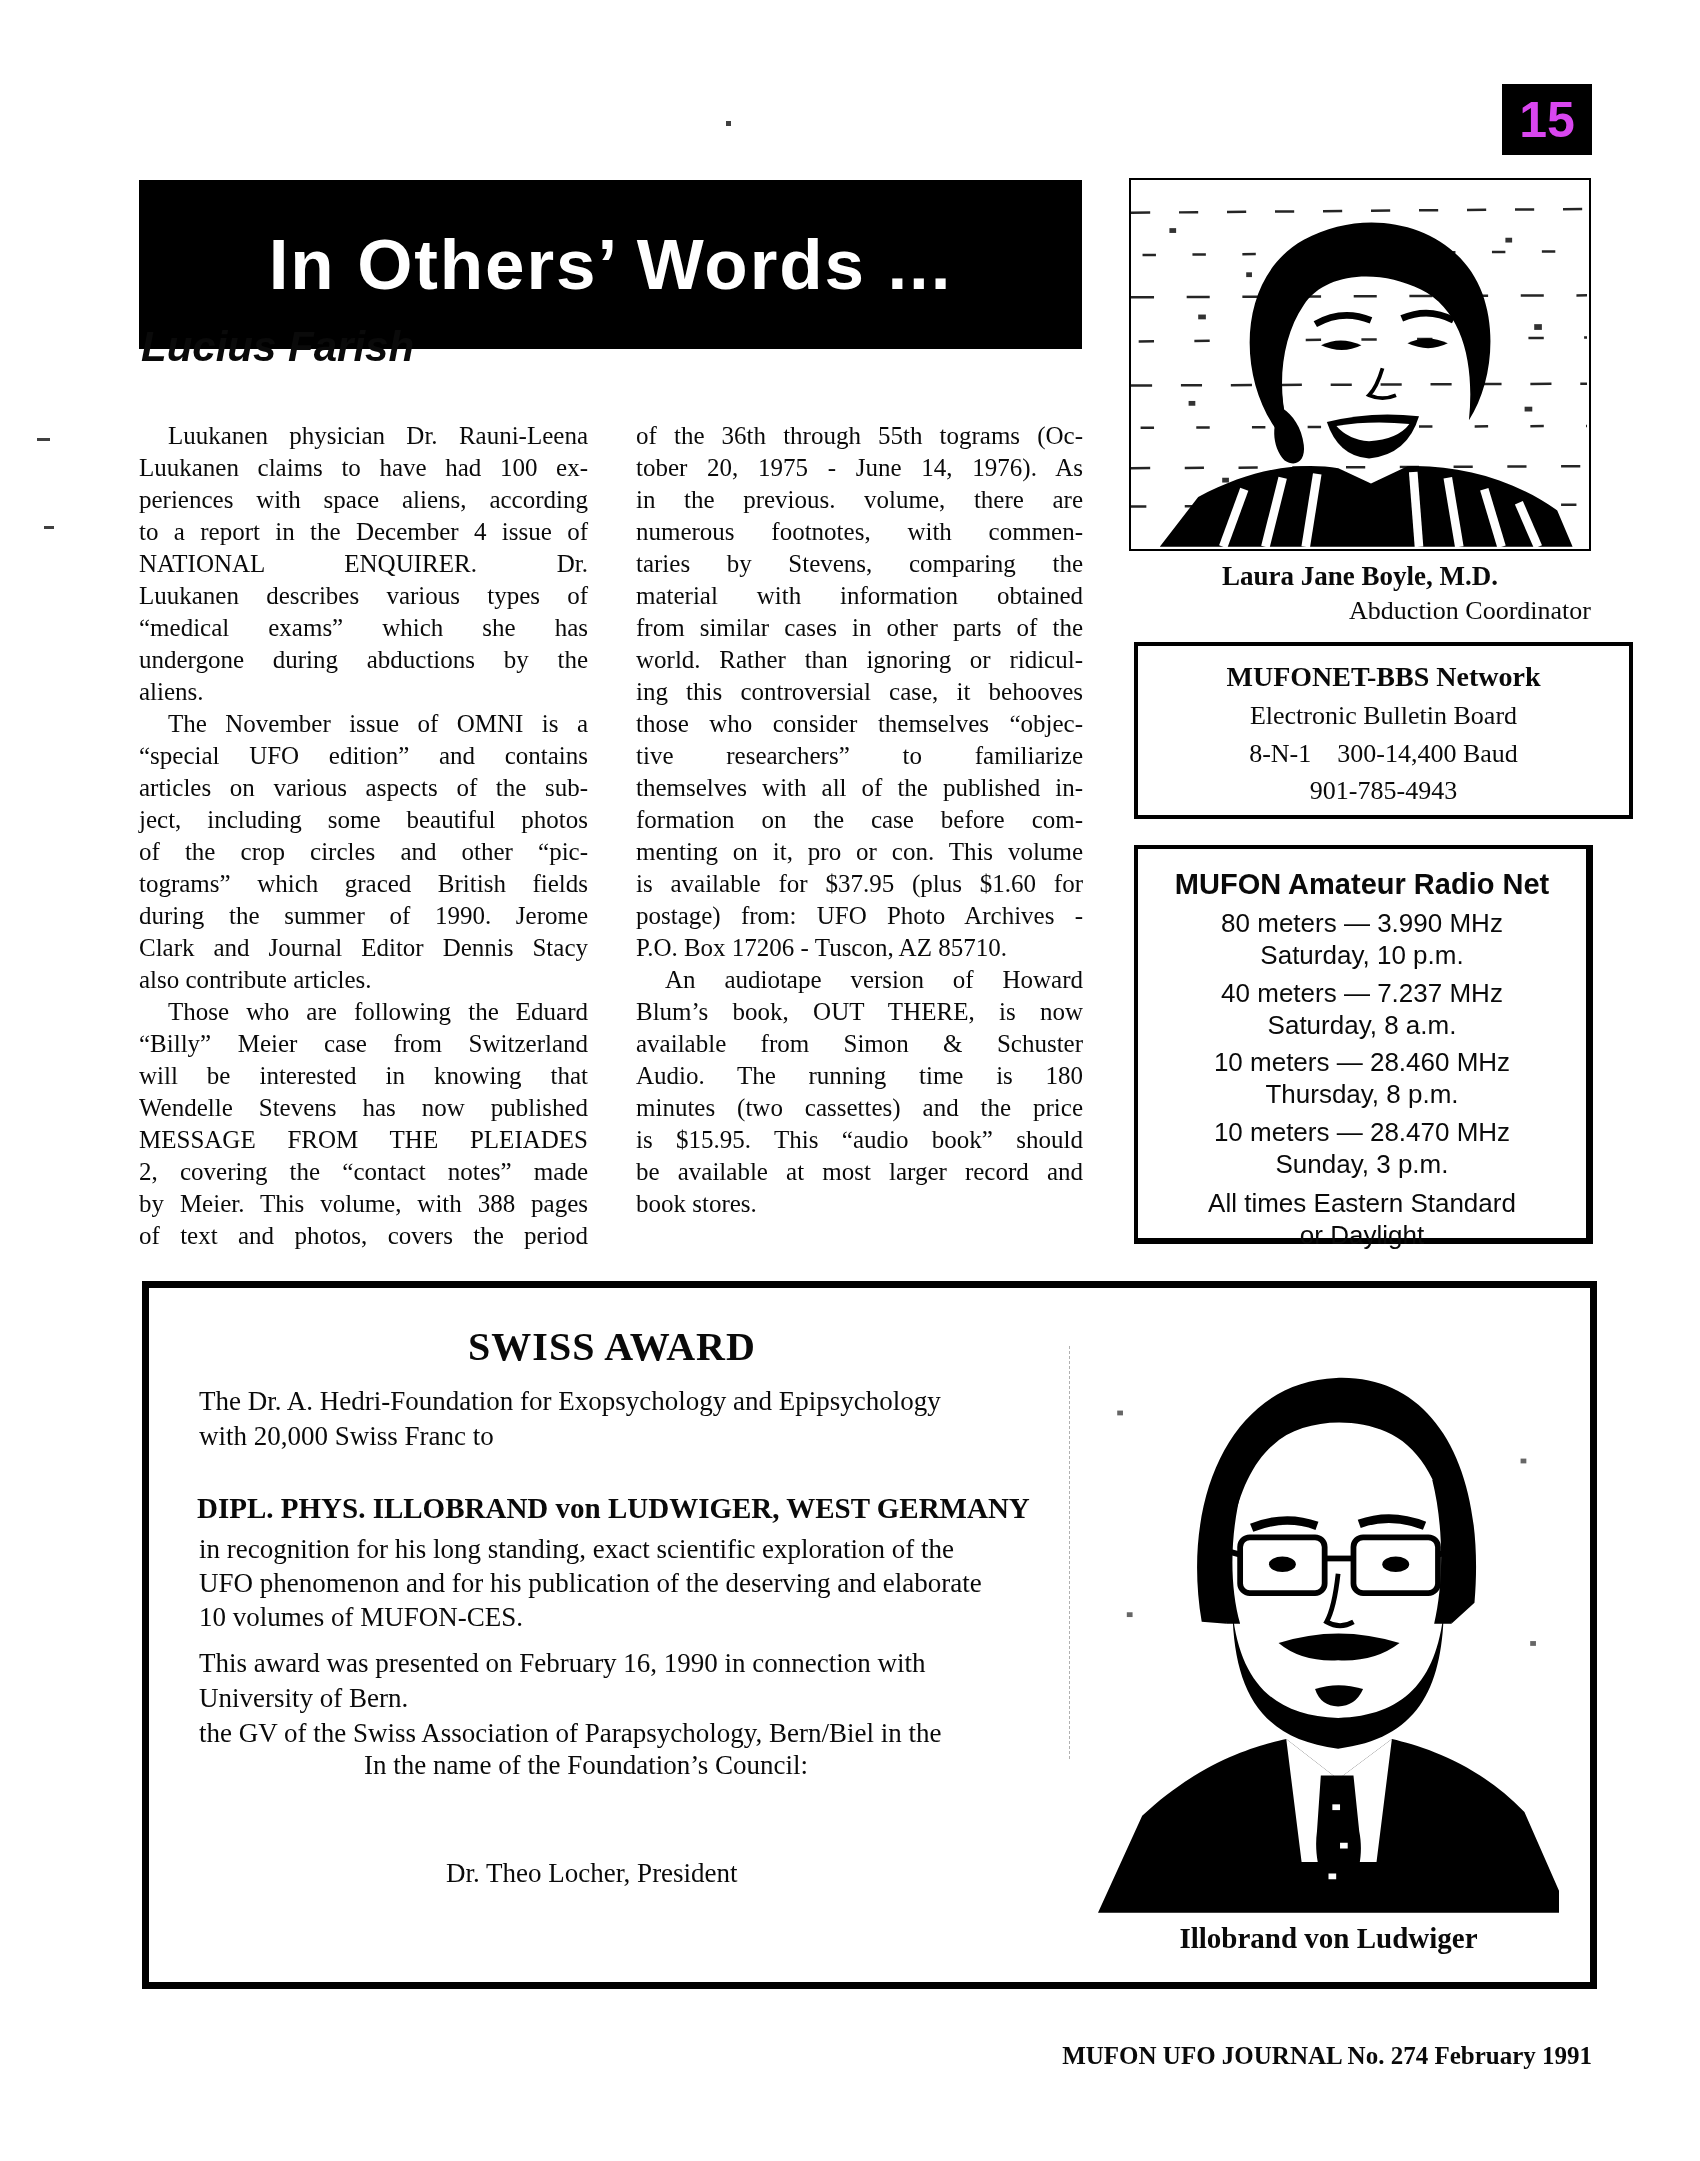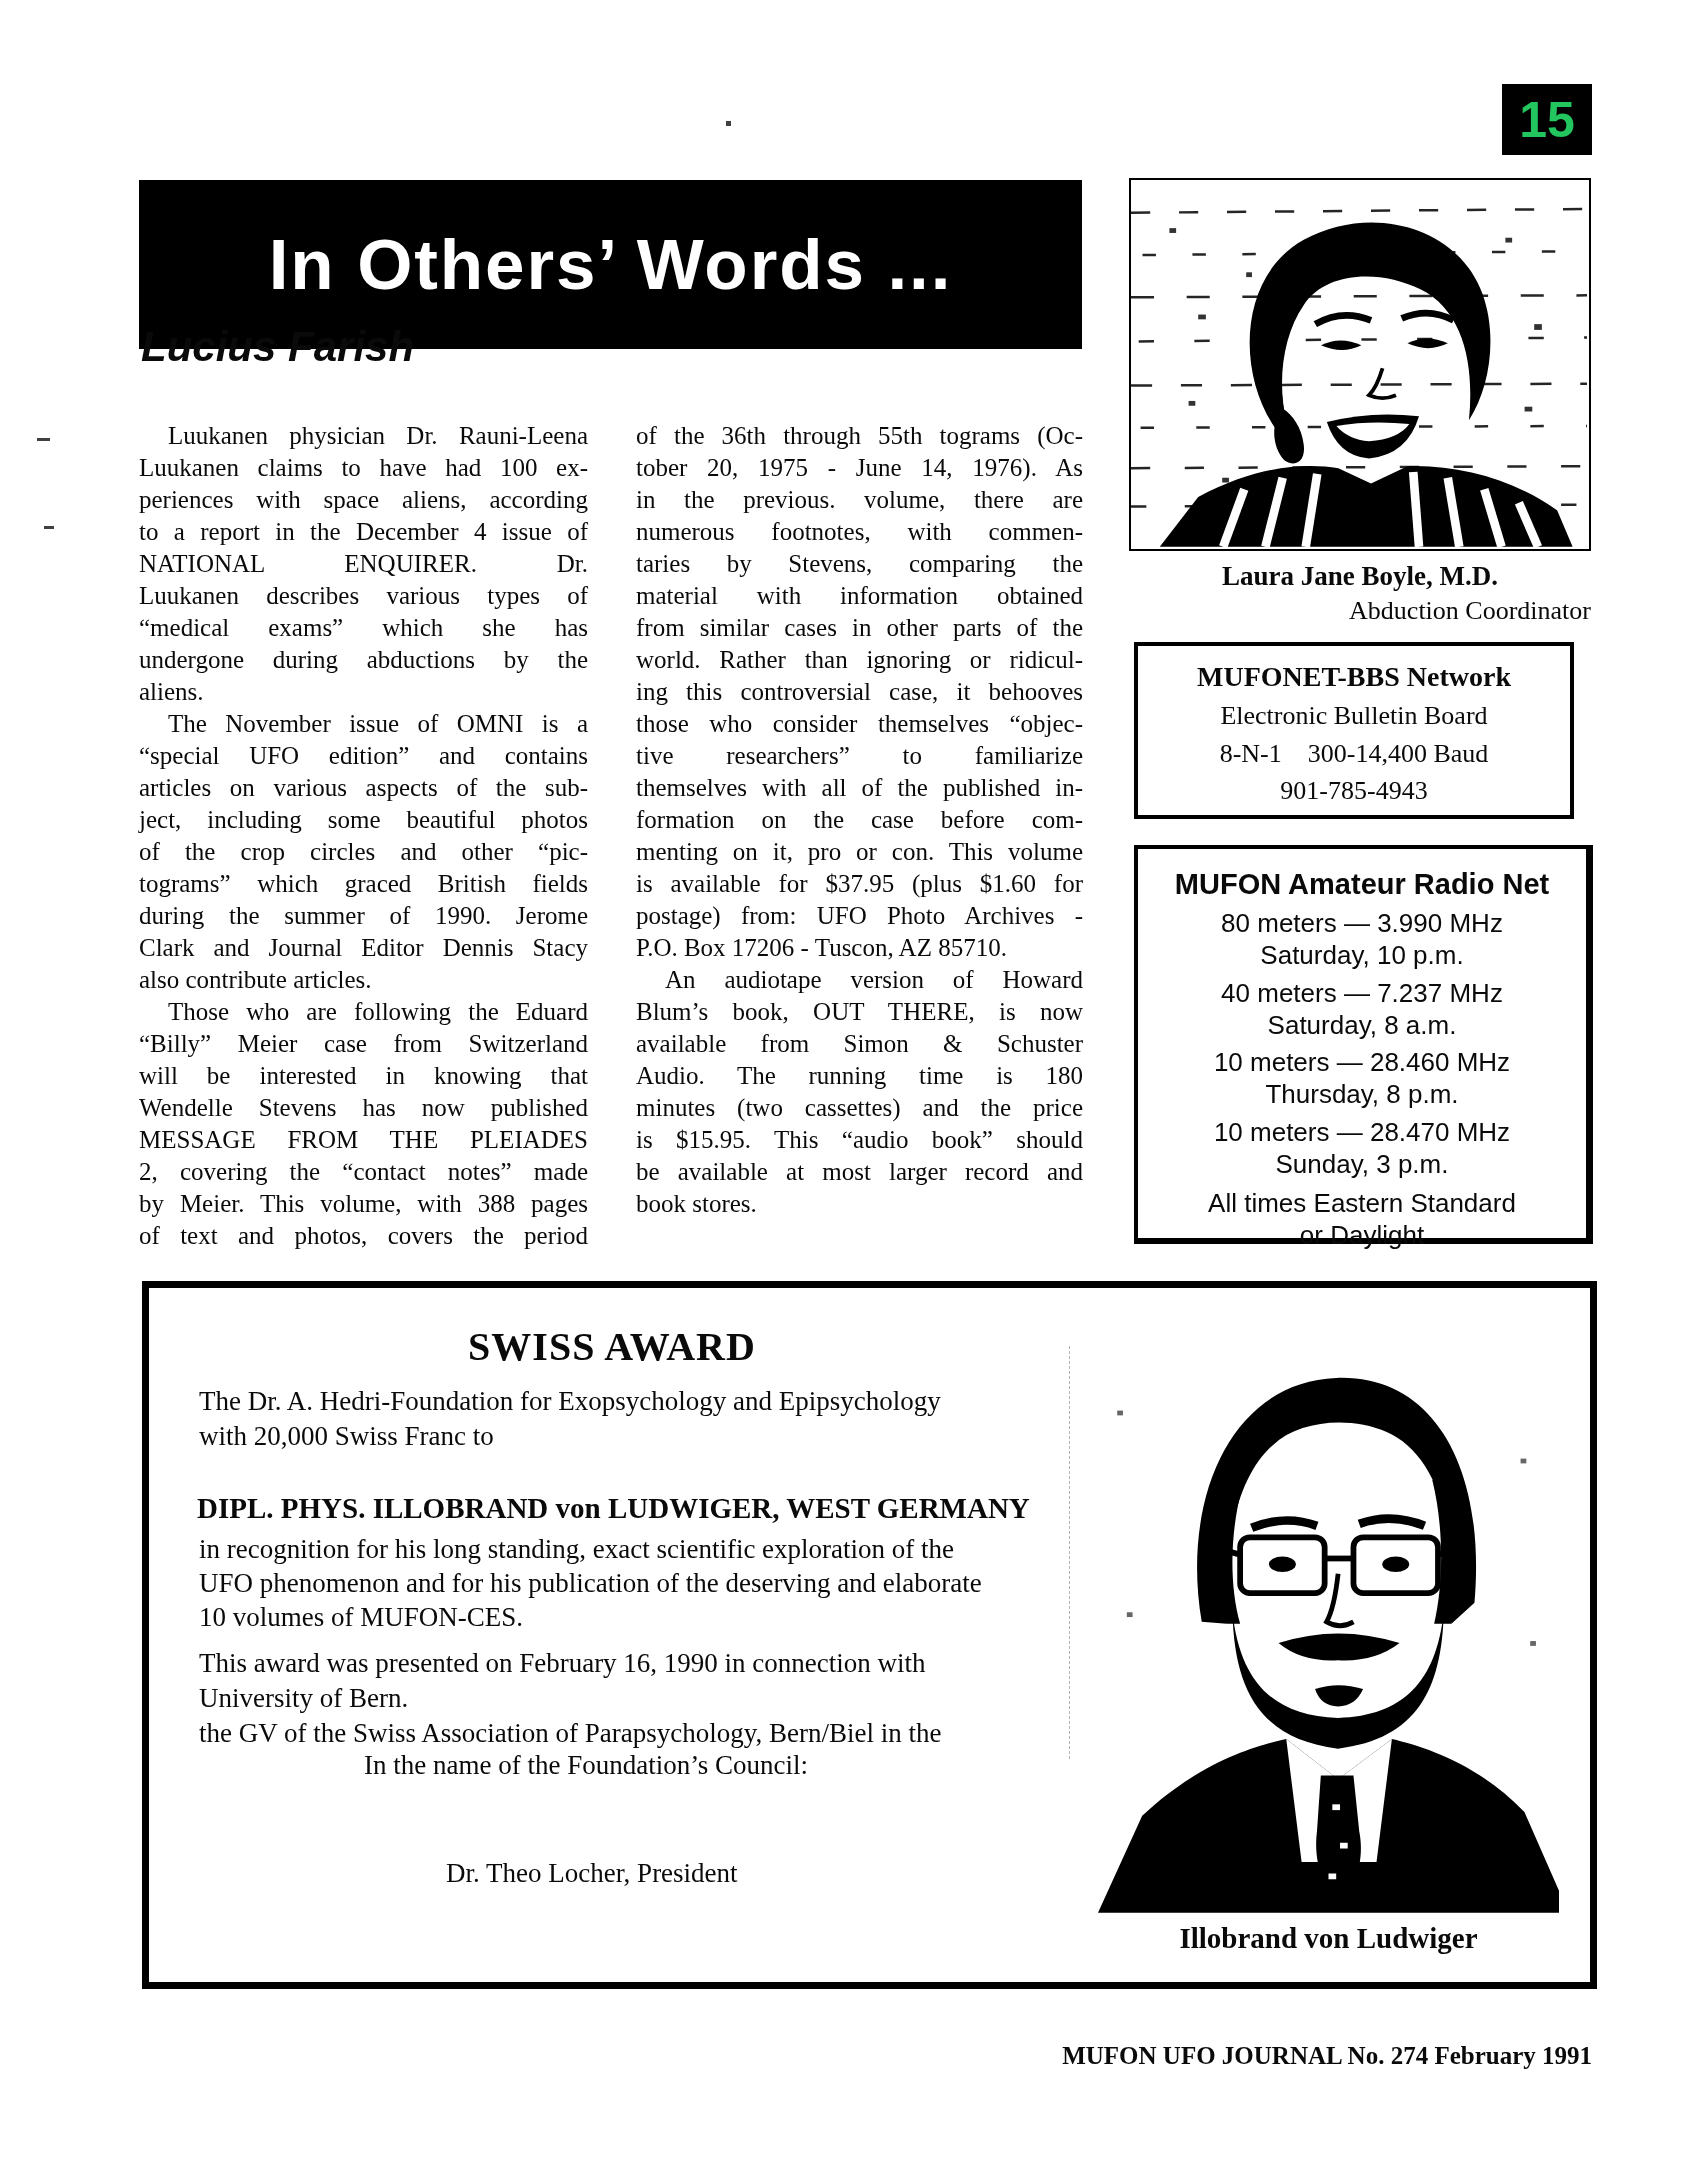--- a/index.html
+++ b/index.html
@@ -12,40 +12,40 @@
   .banner{
     position:absolute;left:139px;top:180px;width:943px;height:169px;
     background:#000;color:#fff;display:flex;align-items:center;justify-content:center;
     font-family:"Liberation Sans", sans-serif;font-weight:bold;font-size:71px;letter-spacing:1.9px;
   }
   .byline{
     position:absolute;left:141px;top:323px;
     font-family:"Liberation Sans", sans-serif;font-weight:bold;font-style:italic;font-size:42px;
   }
   .pagebadge{
-    position:absolute;left:1502px;top:84px;width:90px;height:71px;background:#000;color:#22c55e;
+    position:absolute;left:1502px;top:84px;width:90px;height:71px;background:#000;color:#d946ef;
     display:flex;align-items:center;justify-content:center;
     font-family:"Liberation Sans", sans-serif;font-weight:bold;font-size:50px;
   }
   
   .col{position:absolute;top:420px;}
   #col1{left:139px;width:449px;}
   #col2{left:636px;width:447px;}
   .bline{
     font-size:25px;line-height:32px;white-space:normal;
     text-align:justify;text-align-last:justify;
   }
   .bline.last{text-align-last:left;}
   .bline.ind{text-indent:29px;}
   
   .photo1{position:absolute;left:1129px;top:178px;width:462px;height:373px;border:2.9px solid #000;box-sizing:border-box;background:#fff;}
   .cap1n{position:absolute;left:1129px;top:561px;width:462px;text-align:center;font-weight:bold;font-size:27px;}
   .cap1r{position:absolute;left:1129px;top:596px;width:462px;text-align:right;font-size:26px;}
   .bbsbox{
-    position:absolute;left:1134px;top:642px;width:440px;height:177px;box-sizing:border-box;
+    position:absolute;left:1134px;top:642px;width:499px;height:177px;box-sizing:border-box;
     border:4.8px solid #000;text-align:center;
   }
   .bbs-title{margin-top:15.4px;font-weight:bold;font-size:28px;}
   .bbs-line{font-size:26px;margin-top:7.7px;white-space:pre;}
   .radiobox{
     position:absolute;left:1134px;top:845px;width:459px;height:399px;box-sizing:border-box;
     border:4.8px solid #000;border-right-width:7.7px;border-bottom-width:6.7px;
     font-family:"Liberation Sans", sans-serif;text-align:center;
   }
   .radio-title{margin-top:19px;font-weight:bold;font-size:29px;}

